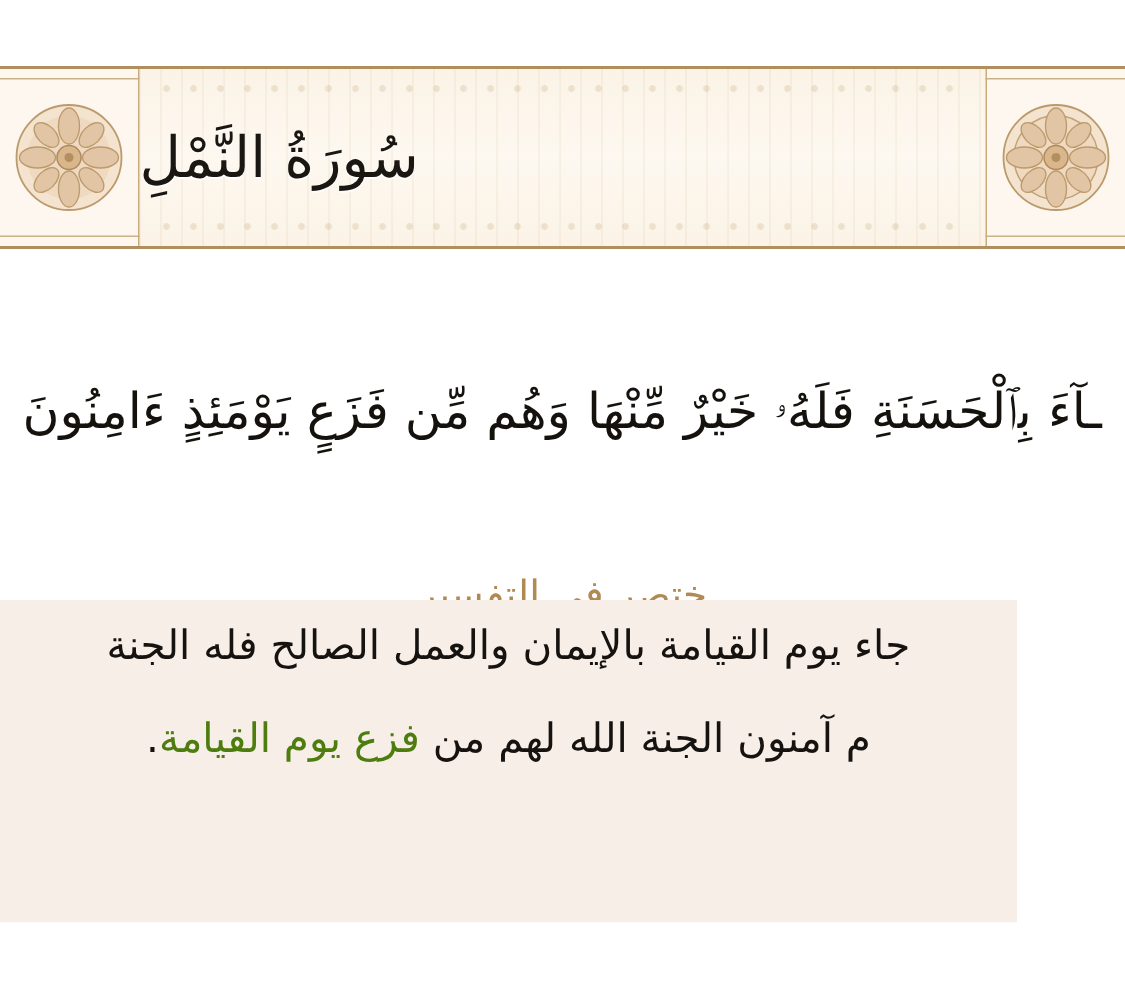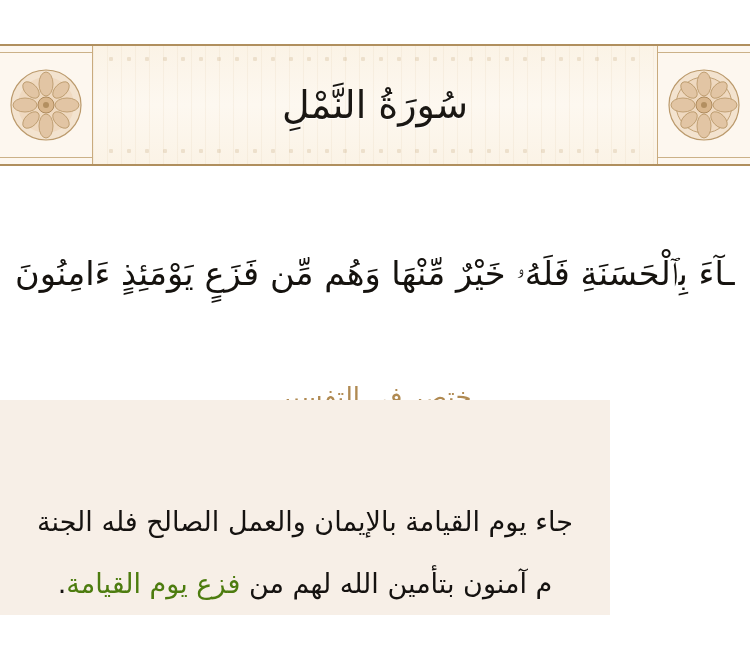--- a/index.html
+++ b/index.html
@@ -48,21 +48,20 @@
     justify-content: center;
   }
   .rosette.left  { order: 0; }
   .rosette.right { order: 2; }
   .banner-center {
     flex: 1 1 auto;
     order: 1;
     position: relative;
     display: flex;
     align-items: center;
-    justify-content: center;
     border-left: 1px solid #c9ab7e;
     border-right: 1px solid #c9ab7e;
     background:
       repeating-linear-gradient(90deg, rgba(201,171,126,0.10) 0 1px, rgba(255,255,255,0) 1px 14px),
       linear-gradient(180deg, #fbf3e6 0%, #fdf8f0 50%, #fbf3e6 100%);
   }
   .banner-center::before,
   .banner-center::after {
     content: "";
     position: absolute;
@@ -131,26 +130,26 @@
     font-size: 26px;
     color: #b08a52;
     white-space: nowrap;
   }
 
   
   .tafsir-panel {
     position: absolute;
     top: 400px;
     left: 0;
-    width: 610px;
+    width: 678px;
     height: 215px;
     background: #f7efe7;
     display: flex;
     flex-direction: column;
-    justify-content: flex-end;
+    justify-content: flex-start;
     align-items: center;
     box-sizing: border-box;
     padding: 0 10px;
     overflow: hidden;
   }
   .tafsir-line {
     direction: rtl;
     white-space: nowrap;
     font-family: "DejaVu Sans", "Liberation Sans", sans-serif;
     font-size: 27px;
@@ -232,17 +231,17 @@
 
 <div class="tafsir-label-row">
   <span class="tafsir-label">ختصر في التفسير</span>
 </div>
 
 <div class="tafsir-panel">
   <div class="tafsir-line">
     <span>جاء يوم القيامة بالإيمان والعمل الصالح فله الجنة</span>
   </div>
   <div class="tafsir-line">
-    <span>م آمنون بتأمين الله لهم من </span><span class="hl">فزع يوم القيامة</span><span>.</span>
+    <span>م آمنون الجنة الله لهم من </span><span class="hl">فزع يوم القيامة</span><span>.</span>
   </div>
 </div>
 
 <div class="panel-bottom-fill"></div>
 
 </body></html>

